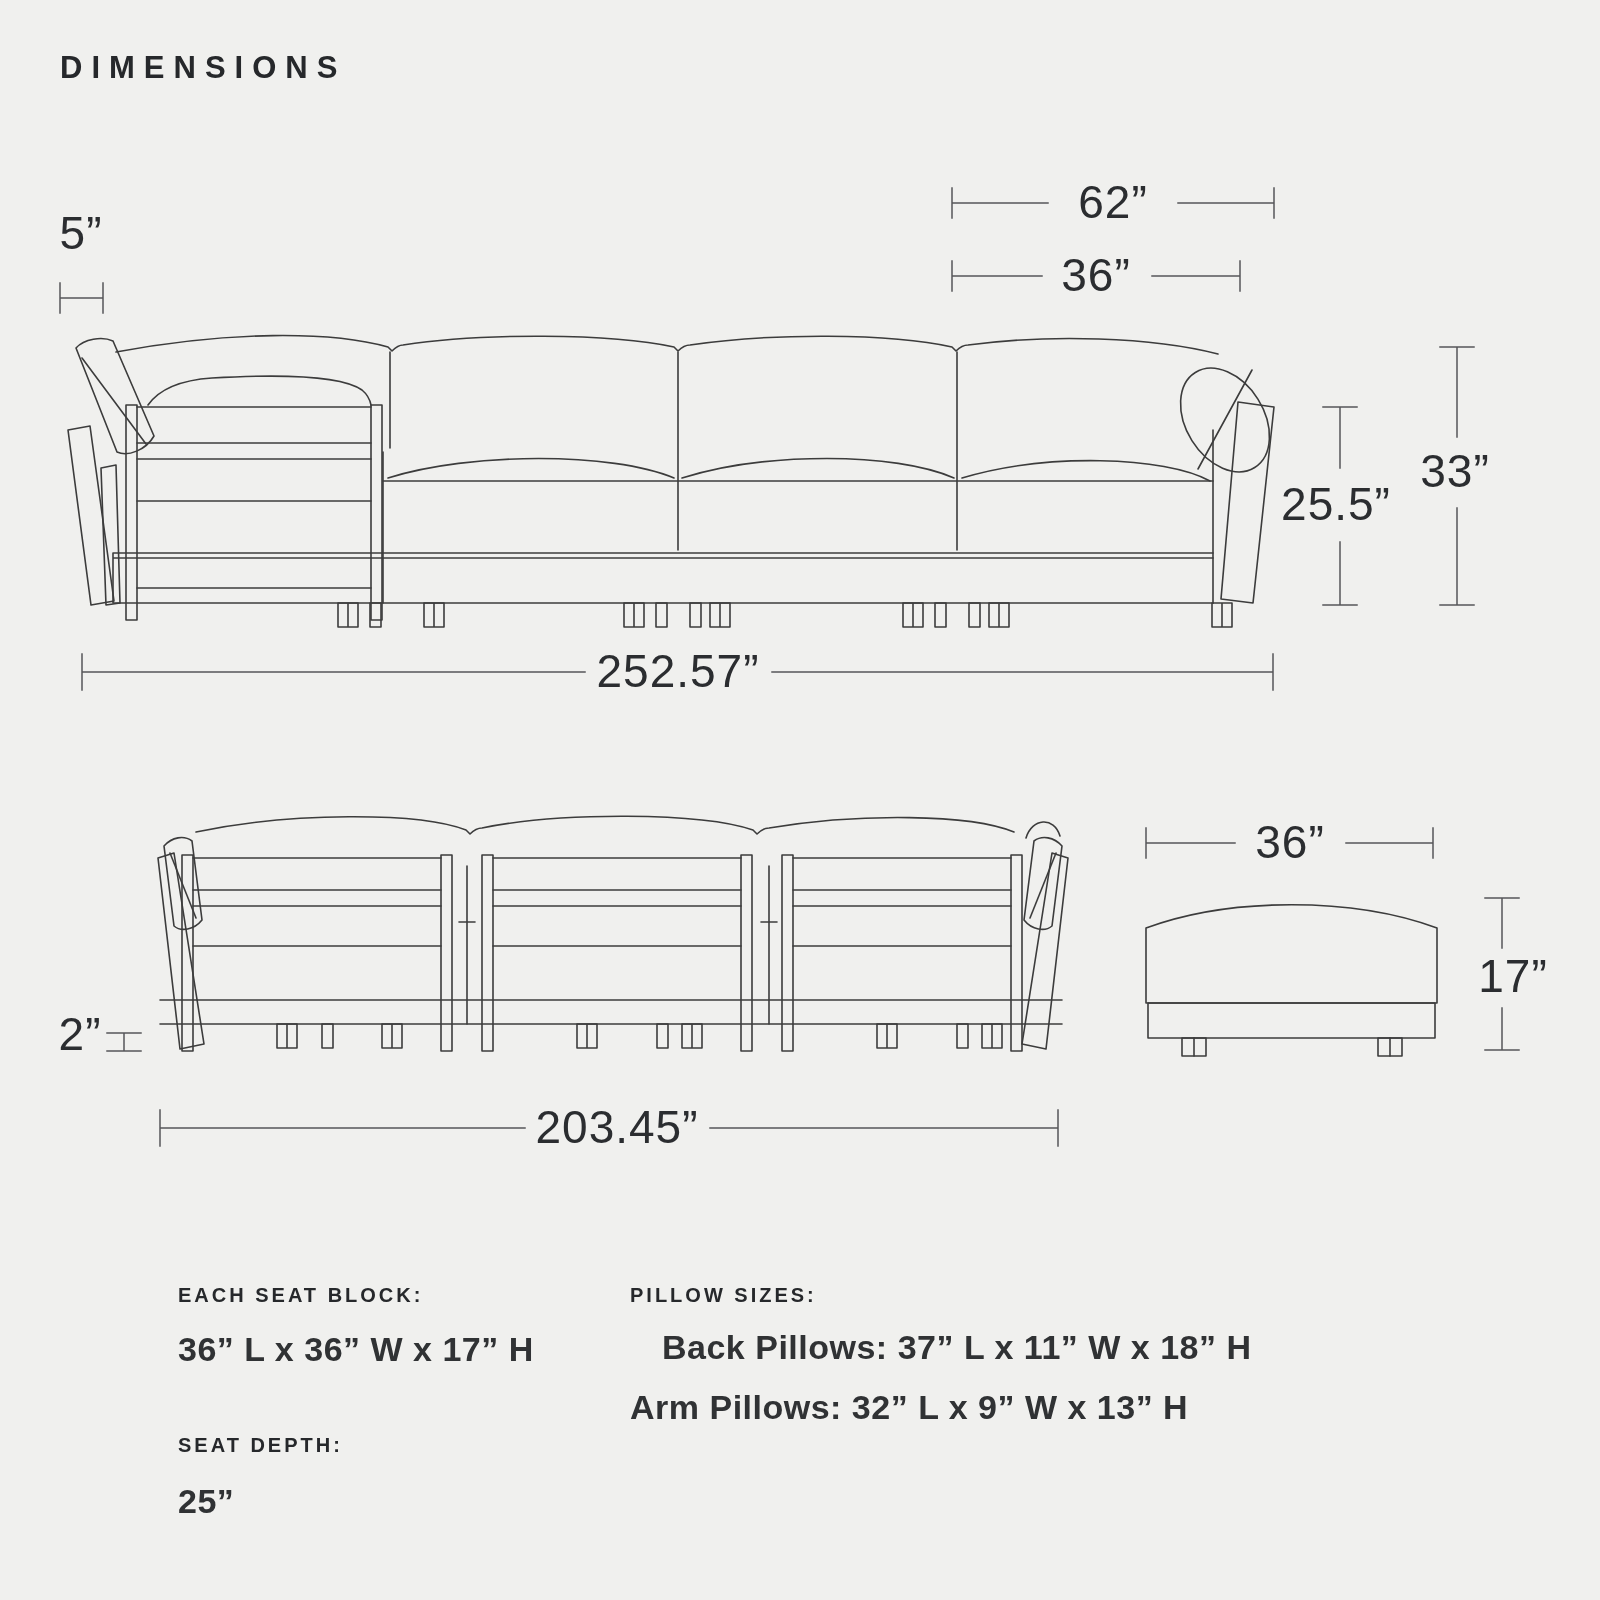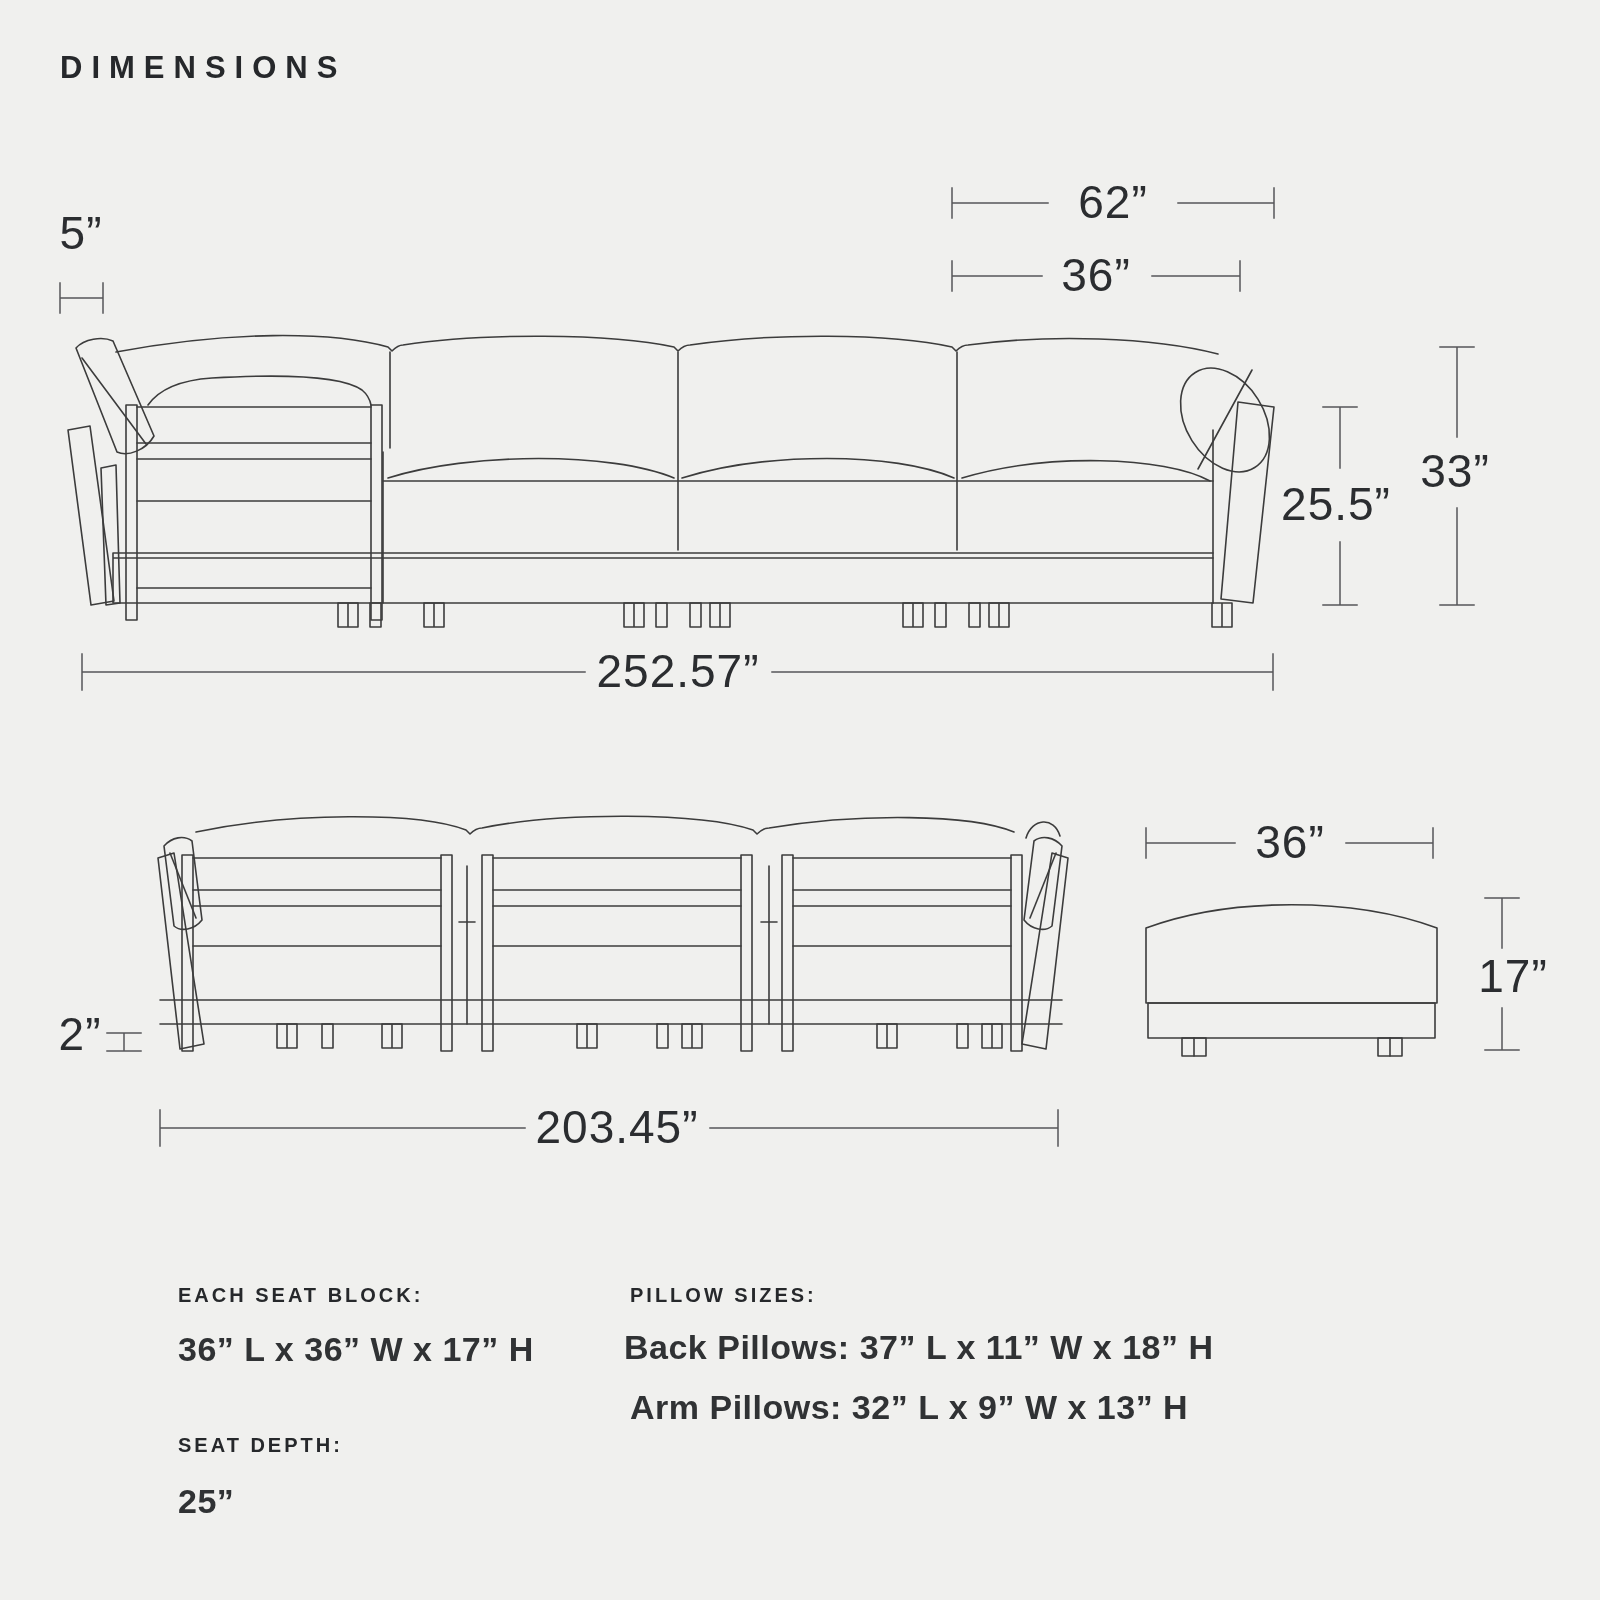--- a/index.html
+++ b/index.html
@@ -169,16 +169,16 @@
 
   <div class="dim-label" style="left:1290px;top:842px;">36”</div>
   <div class="dim-label" style="left:1504px;top:976px;margin-left:9px;">17”</div>
 
   <div class="spec-heading" style="left:178px;top:1284px;">EACH SEAT BLOCK:</div>
   <div class="spec-value" style="left:178px;top:1330px;">36” L x 36” W x 17” H</div>
   <div class="spec-heading" style="left:178px;top:1434px;">SEAT DEPTH:</div>
   <div class="spec-value" style="left:178px;top:1482px;">25”</div>
 
   <div class="spec-heading" style="left:630px;top:1284px;">PILLOW SIZES:</div>
-  <div class="spec-value" style="left:624px;top:1328px;">Back Pillows: 37” L x 11” W x 18” H</div>
+  <div class="spec-value" style="left:662px;top:1328px;">Back Pillows: 37” L x 11” W x 18” H</div>
   <div class="spec-value" style="left:630px;top:1388px;">Arm Pillows: 32” L x 9” W x 13” H</div>
 
 </div>
 
 </body></html>

